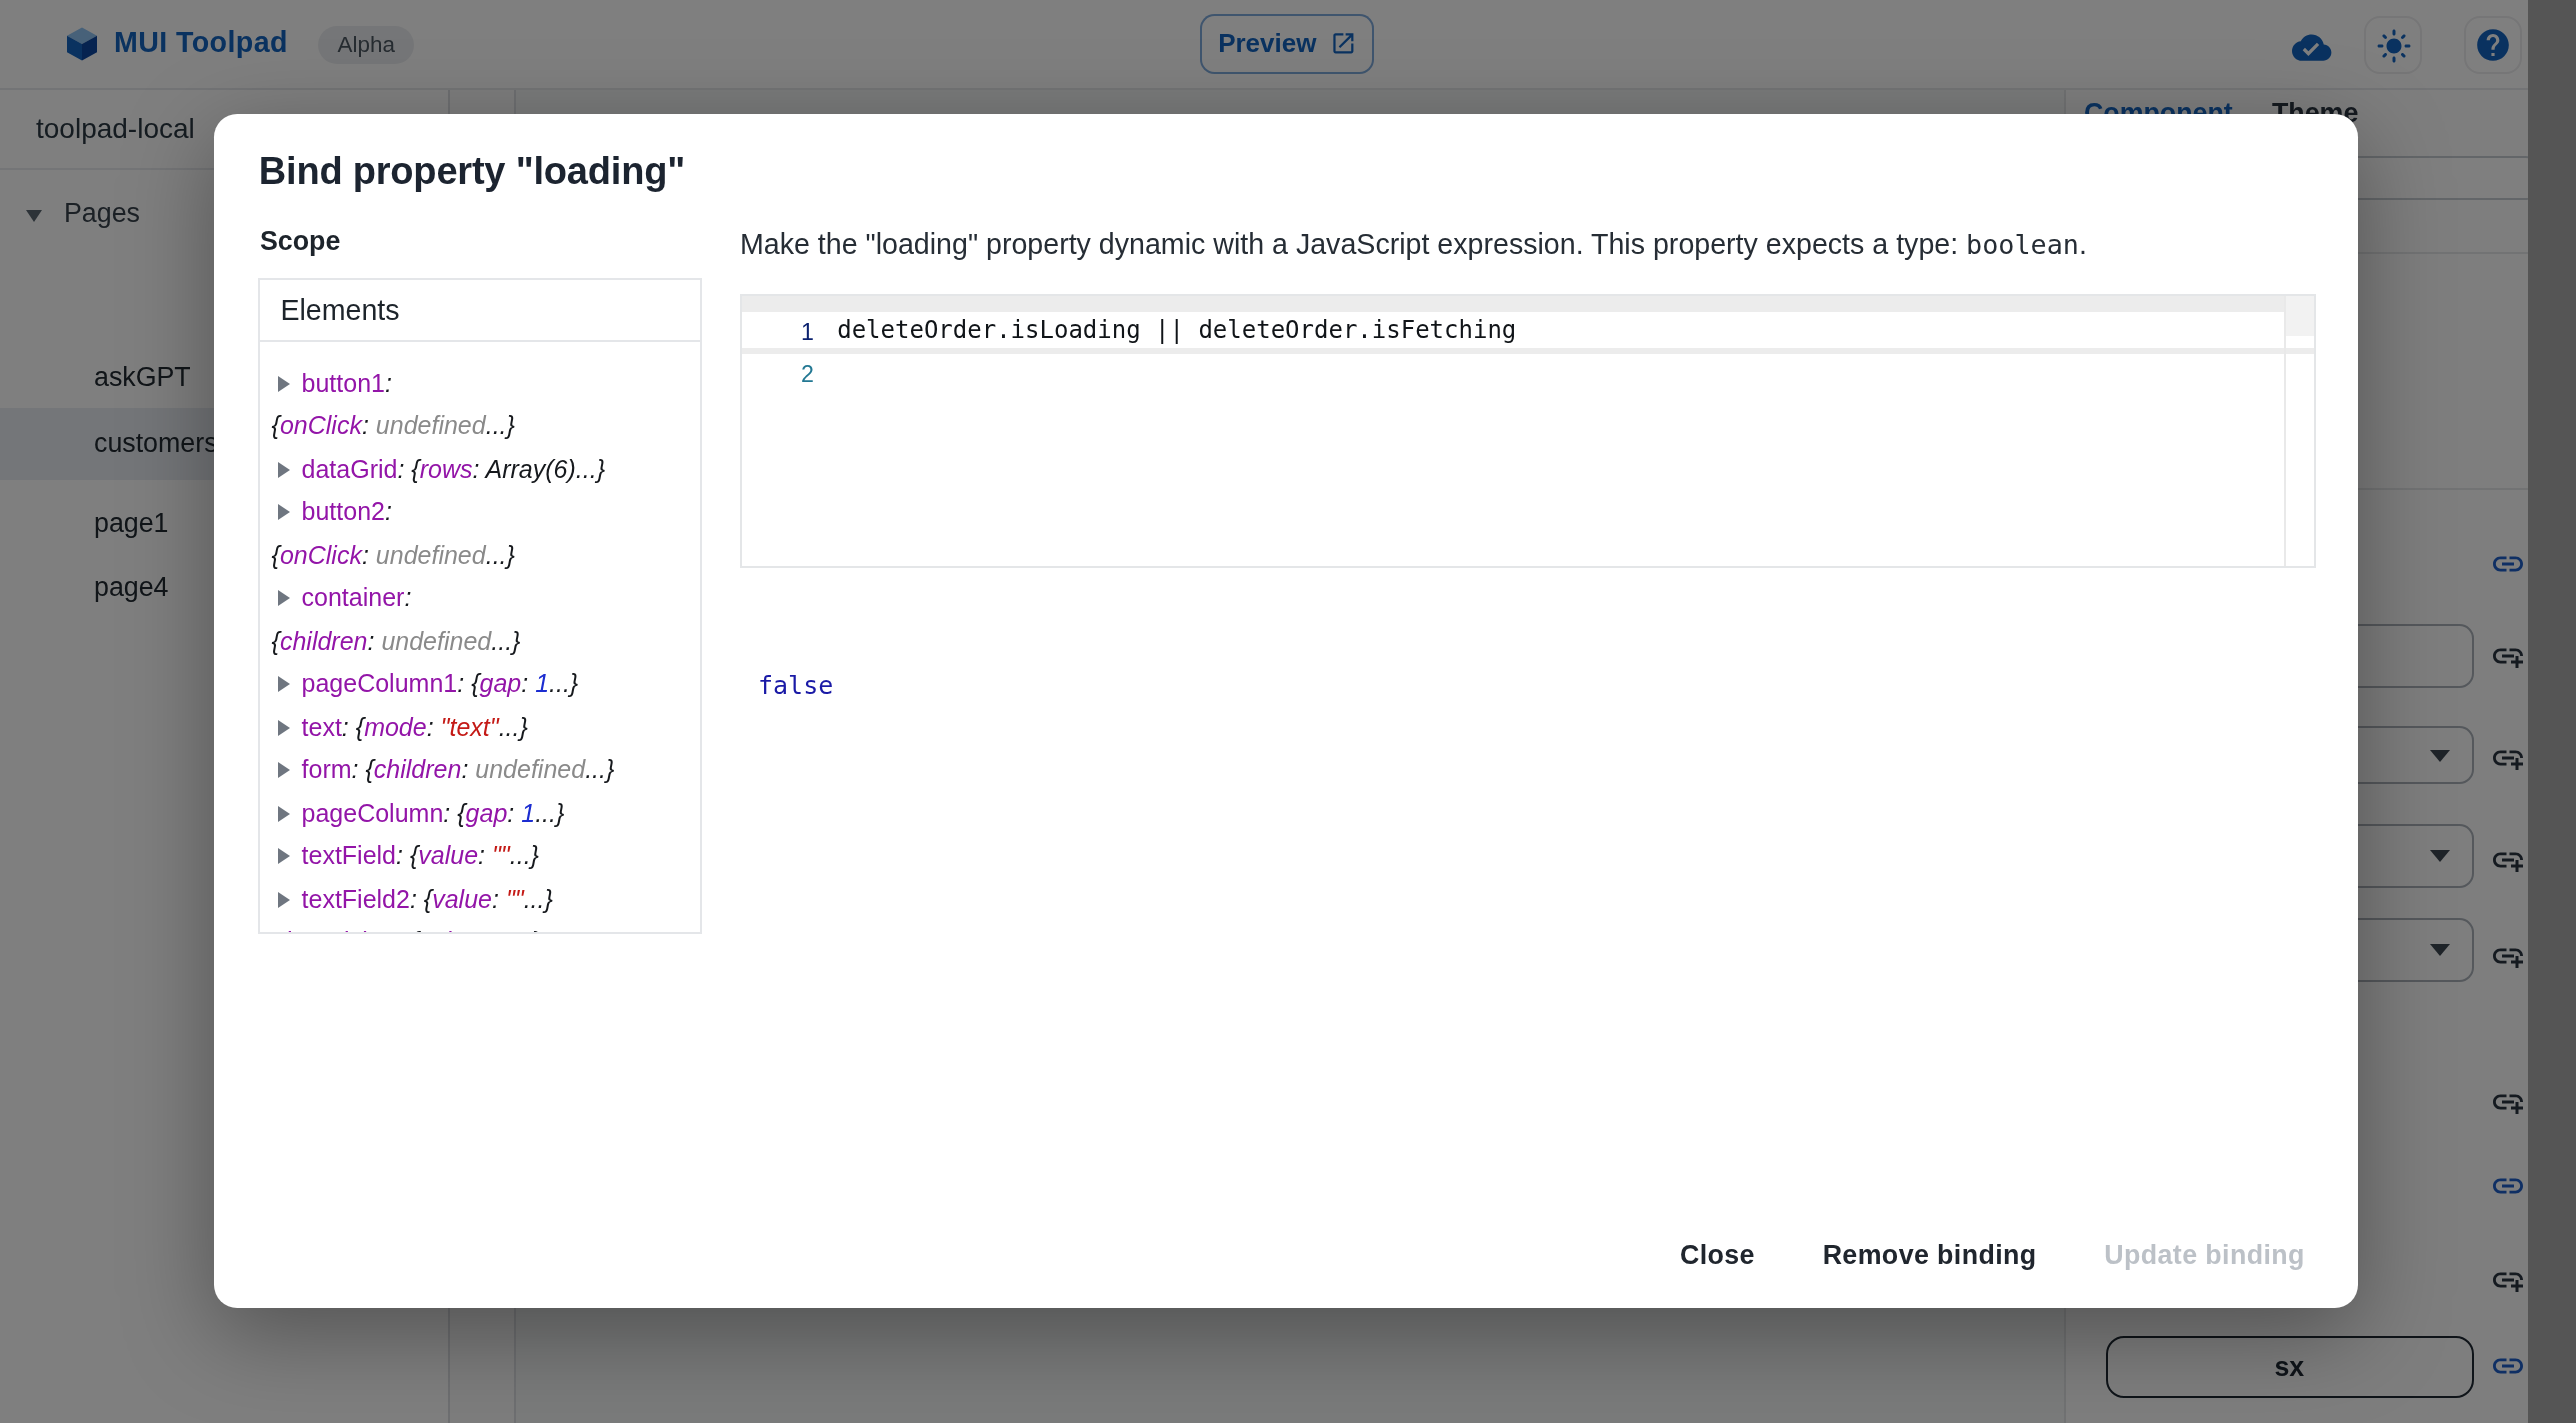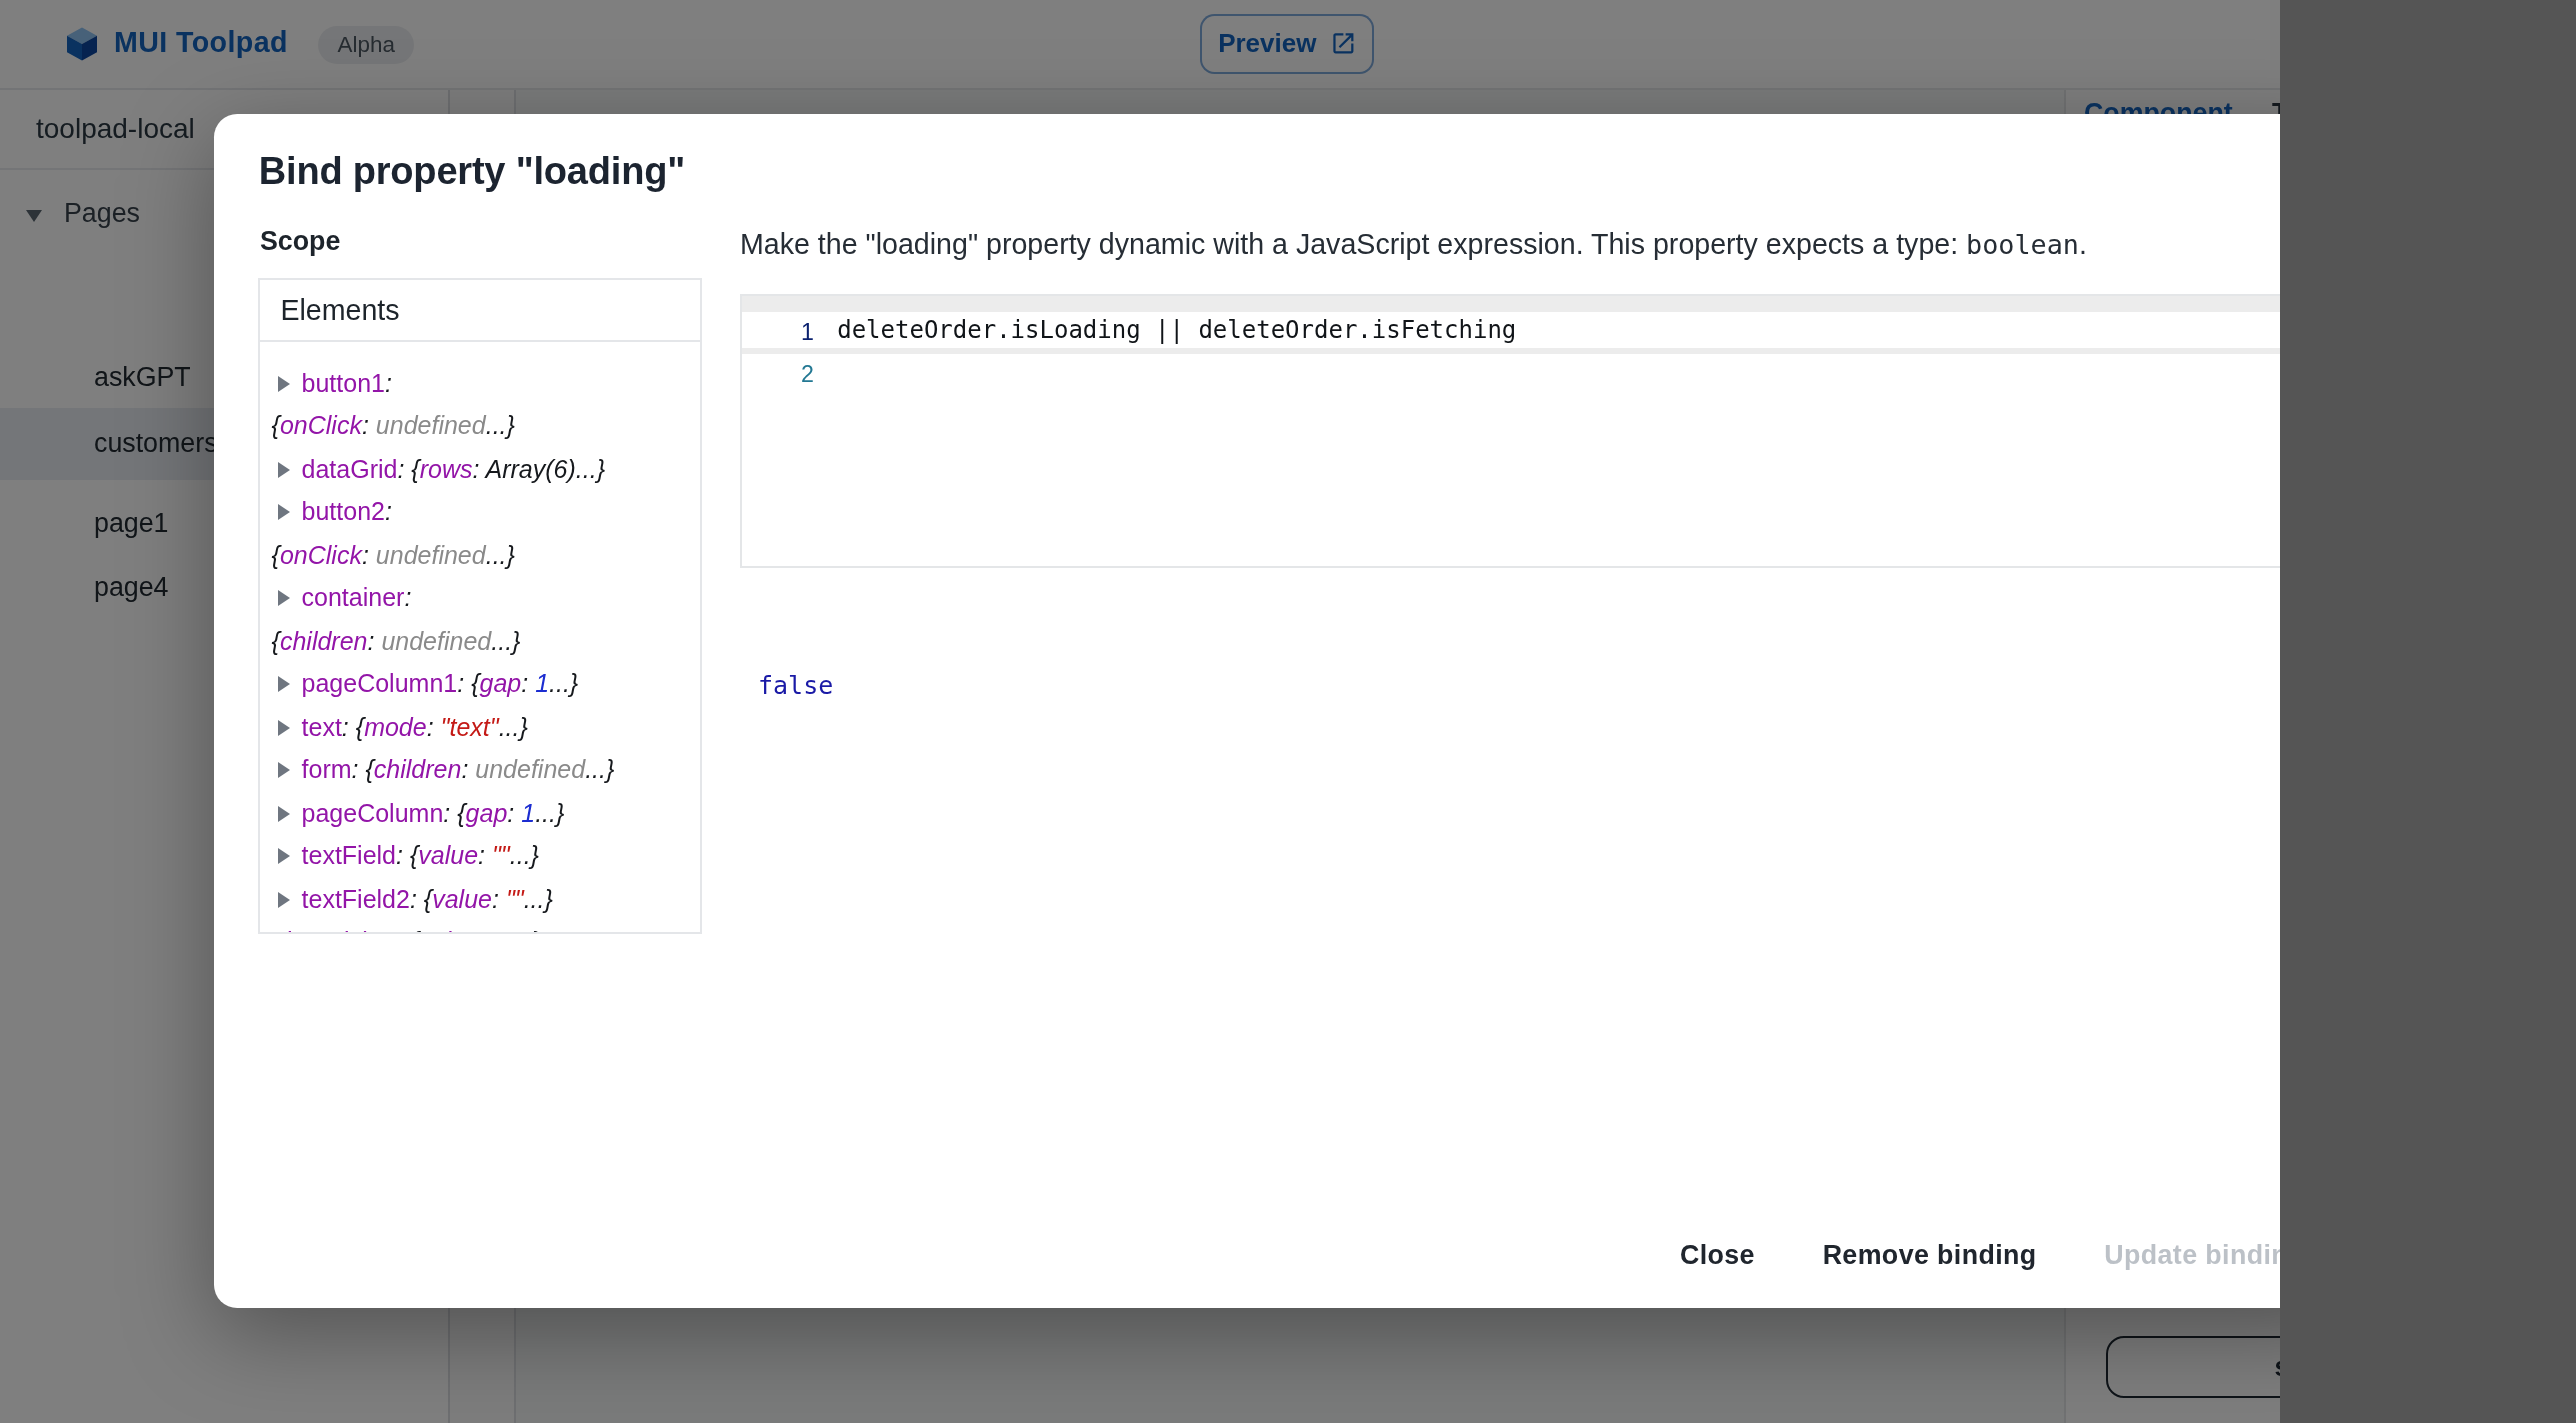--- a/index.html
+++ b/index.html
@@ -1,16 +1,16 @@
 <!DOCTYPE html>
 <html style="font-size:14.3px"><head>
 <meta charset="utf-8">
 <style>
   html,body{margin:0;padding:0;background:#555;}
-  .stage{position:relative;width:2280px;height:1424px;overflow:hidden;}
+  .stage{position:relative;width:2528px;height:1424px;overflow:hidden;}
   .app{position:absolute;left:0;top:0;width:1288px;height:712px;transform:scale(2);transform-origin:0 0;
        font-family:"Liberation Sans",sans-serif;background:#f5f6f7;}
   .mono{font-family:"DejaVu Sans Mono",monospace;}
 
   
   .topbar{position:absolute;left:0;top:0;width:1288px;height:45px;background:#fff;border-bottom:0.9px solid #e7e9ec;box-sizing:border-box;}
   .logo{position:absolute;left:32px;top:13.4px;width:18px;height:18px;}
   .app-title{position:absolute;left:57px;top:13.4px;font-size:14.3px;font-weight:700;color:#1565c0;letter-spacing:0.2px;}
   .chip{position:absolute;left:159px;top:12.5px;height:19.7px;line-height:19.7px;padding:0 9.8px;background:#ebedf0;border-radius:10.7px;
         font-size:11.2px;font-weight:500;color:#4d5862;}

